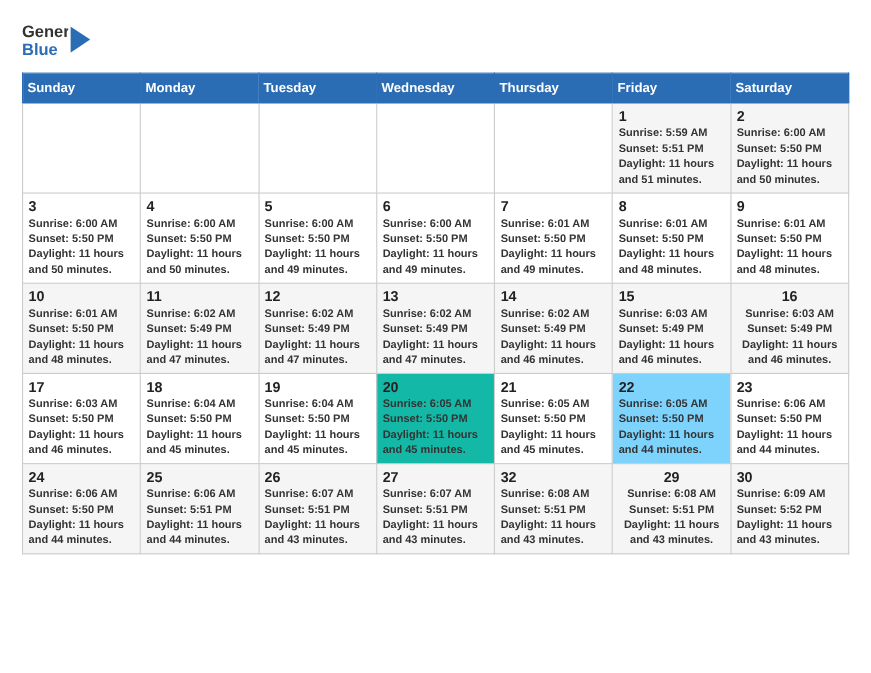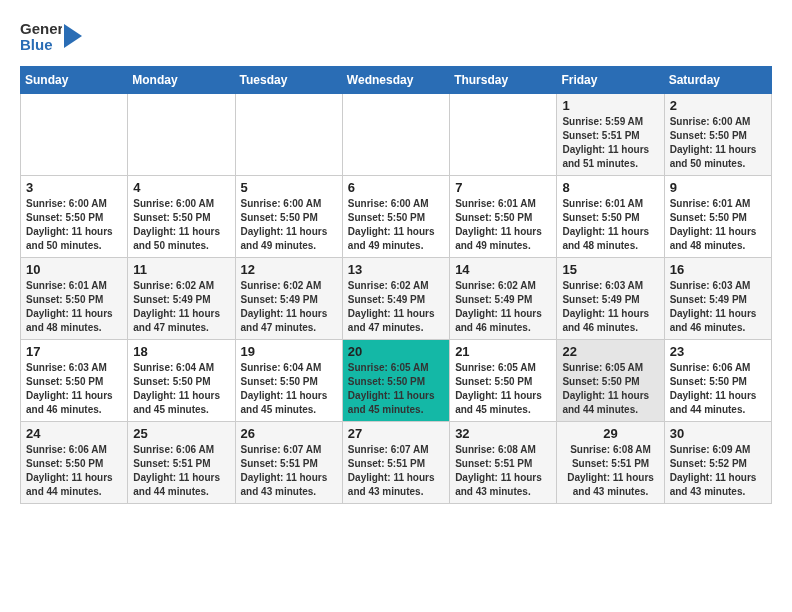--- a/index.html
+++ b/index.html
@@ -186,21 +186,21 @@
             <div class="day-info">Sunrise: 6:02 AM<br>Sunset: 5:49 PM<br>Daylight: 11 hours<br>and 47 minutes.</div>
           </td>
           <td style="background: rgb(245, 245, 245);">
             <span class="day-num">14</span>
             <div class="day-info">Sunrise: 6:02 AM<br>Sunset: 5:49 PM<br>Daylight: 11 hours<br>and 46 minutes.</div>
           </td>
           <td style="background: rgb(245, 245, 245);">
             <span class="day-num">15</span>
             <div class="day-info">Sunrise: 6:03 AM<br>Sunset: 5:49 PM<br>Daylight: 11 hours<br>and 46 minutes.</div>
           </td>
-          <td style="background: rgb(245, 245, 245);">
+          <td style="background: rgb(245, 245, 245); text-align: center;">
             <span class="day-num">16</span>
             <div class="day-info">Sunrise: 6:03 AM<br>Sunset: 5:49 PM<br>Daylight: 11 hours<br>and 46 minutes.</div>
           </td>
         </tr>
         <tr>
           <td style="background: rgb(255, 255, 255);">
             <span class="day-num">17</span>
             <div class="day-info">Sunrise: 6:03 AM<br>Sunset: 5:50 PM<br>Daylight: 11 hours<br>and 46 minutes.</div>
           </td>
           <td style="background: rgb(255, 255, 255); margin-left: 40px;">
@@ -212,21 +212,21 @@
             <div class="day-info">Sunrise: 6:04 AM<br>Sunset: 5:50 PM<br>Daylight: 11 hours<br>and 45 minutes.</div>
           </td>
           <td style="background: #14b8a6;">
             <span class="day-num">20</span>
             <div class="day-info">Sunrise: 6:05 AM<br>Sunset: 5:50 PM<br>Daylight: 11 hours<br>and 45 minutes.</div>
           </td>
           <td style="background: rgb(255, 255, 255);">
             <span class="day-num">21</span>
             <div class="day-info">Sunrise: 6:05 AM<br>Sunset: 5:50 PM<br>Daylight: 11 hours<br>and 45 minutes.</div>
           </td>
-          <td style="background: #e5e5e5;">
+          <td style="background: #7dd3fc;">
             <span class="day-num">22</span>
             <div class="day-info">Sunrise: 6:05 AM<br>Sunset: 5:50 PM<br>Daylight: 11 hours<br>and 44 minutes.</div>
           </td>
           <td style="background: rgb(255, 255, 255);">
             <span class="day-num">23</span>
             <div class="day-info">Sunrise: 6:06 AM<br>Sunset: 5:50 PM<br>Daylight: 11 hours<br>and 44 minutes.</div>
           </td>
         </tr>
         <tr>
           <td style="background: rgb(245, 245, 245);">

